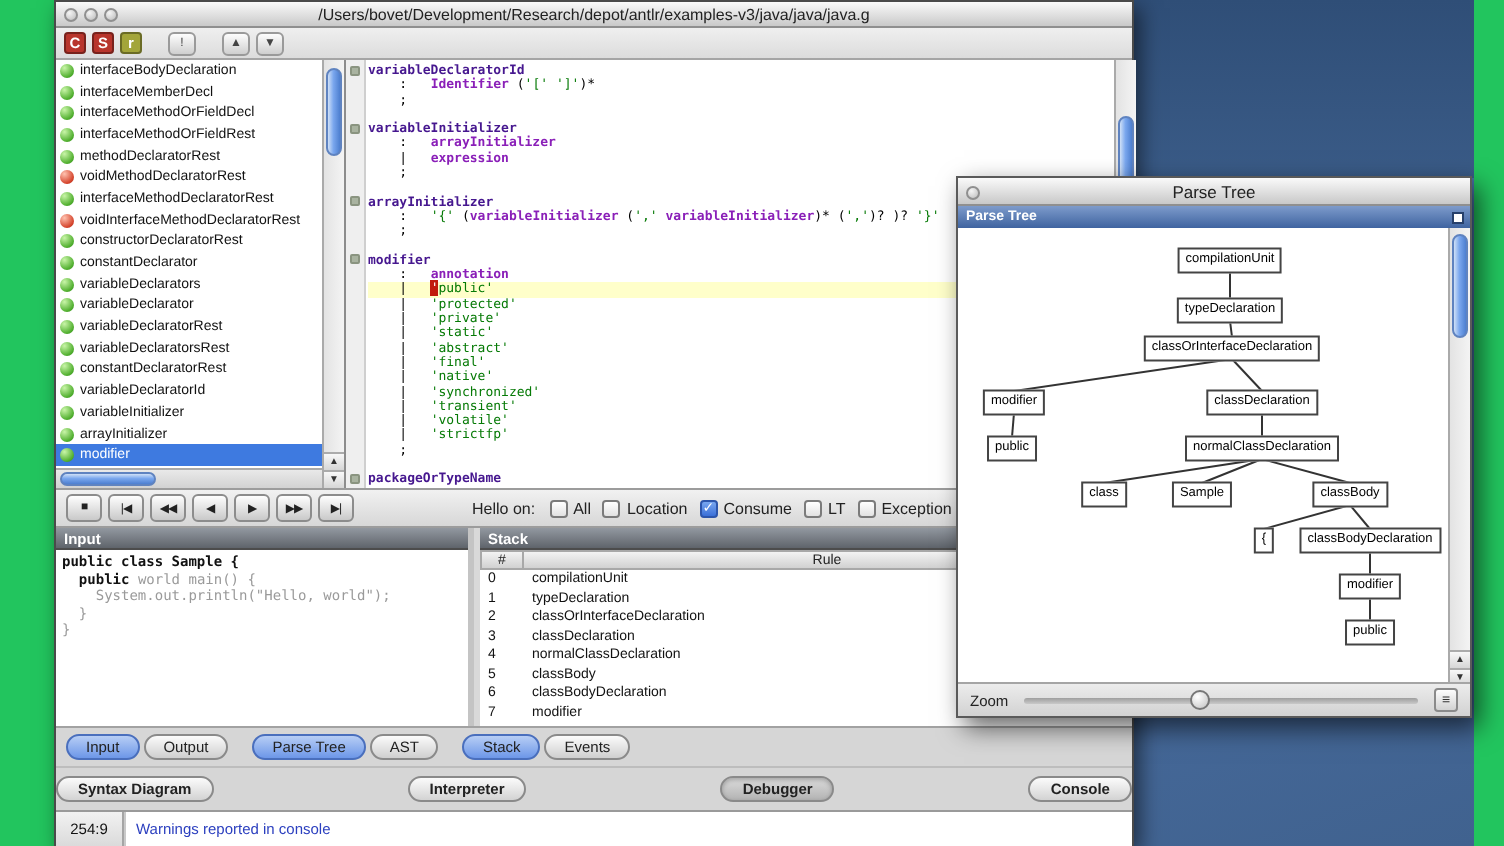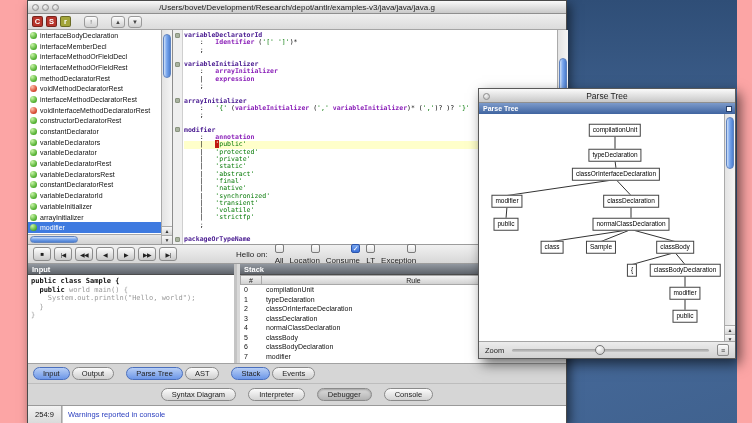--- a/index.html
+++ b/index.html
@@ -1,18 +1,18 @@
 <!DOCTYPE html>
 <html><head>
 <meta charset="utf-8">
 <style>
   * { margin:0; padding:0; box-sizing:border-box; }
   html,body { width:752px; height:423px; overflow:hidden; background:#000;
     font-family:"Liberation Sans", sans-serif; }
-  .stage { position:relative; width:752px; height:423px; background:#fca5a5; overflow:hidden; }
+  .stage { position:relative; width:752px; height:423px; background:#22c55e; overflow:hidden; }
 
   
   .desktop { position:absolute; left:27px; top:0; width:710px; height:423px;
     background:linear-gradient(160deg,#5b7fb4 0%,#4d72a8 45%,#40628f 100%); }
   .desktop-dark { position:absolute; left:540px; top:0; width:197px; height:89px;
     background:linear-gradient(#2f4e77,#3a5b87); }
 
   
   .mw { position:absolute; left:27px; top:0; width:540px; height:423px; background:#d9d9d9;
     border:1px solid #4a4a4a; box-shadow:3px 4px 10px rgba(0,0,0,.55); z-index:2; }
@@ -71,21 +71,21 @@
   .tok-c { background:#c11b0e; color:#fff; }
 
   
   .debugbar { position:absolute; left:0; top:243px; right:0; height:20px;
     background:linear-gradient(#f1f1f1,#d7d7d7); border-top:1px solid #9c9c9c; border-bottom:1px solid #9c9c9c;
     display:flex; align-items:center; padding:0 5px; gap:3px; }
   .dbg-btn { min-width:18px; height:14px; padding:0 2px; border:1px solid #8c8c8c; border-radius:3px;
     background:linear-gradient(#fefefe,#c9c9c9); font-size:6px; color:#222;
     display:flex; align-items:center; justify-content:center; letter-spacing:-0.5px; }
   .break-label { font-size:8px; color:#222; margin-left:56px; margin-right:4px; }
-  .cb-wrap { display:flex; align-items:flex-end; gap:3px; margin-right:6px;flex-direction:column; }
+  .cb-wrap { display:flex; align-items:center; gap:3px; margin-right:6px; }
   .cb { width:9px; height:9px; border:1px solid #7b7b7b; border-radius:2px;
     background:linear-gradient(#ffffff,#e2e2e2); font-size:7px; line-height:8px; text-align:center; color:#fff; }
   .cb.on { background:linear-gradient(#79a7f0,#3a6fd8); border-color:#2c55ab; }
   .cb-label { font-size:8px; color:#222; }
 
   
   .panels { position:absolute; left:0; top:263px; right:0; height:99px; background:#d9d9d9; }
   .panel-head { height:11px; background:linear-gradient(#9298a0,#5f646b); color:#fff;
     font-size:7.5px; font-weight:bold; line-height:11px; padding-left:4px;
     border-bottom:1px solid #4c4c4c; }
@@ -106,21 +106,21 @@
   .st-rule { flex:1; padding-left:4px; font-size:7px; color:#111; }
 
   
   .panel-tabs { position:absolute; left:0; top:362px; right:0; height:20px; background:#d6d6d6;
     border-top:1px solid #a2a2a2; display:flex; align-items:center; padding:0 5px; gap:2px; }
   .ptab { height:13px; padding:0 9px; border:1px solid #8a8a8a; border-radius:7px;
     background:linear-gradient(#fbfbfb,#cfcfcf); font-size:7.5px; line-height:11px; color:#222; }
   .ptab.active { background:linear-gradient(#b7cef5,#6d97e8); border-color:#4a6fbd; }
   .ptab.gap { margin-left:10px; }
   .view-tabs { position:absolute; left:0; top:382px; right:0; height:22px; background:#d6d6d6;
-    display:flex; align-items:center; justify-content:center; gap:12px; border-top:1px solid #bdbdbd; }
+    display:flex; align-items:center; justify-content:space-between; gap:12px; border-top:1px solid #bdbdbd;font-weight:bold; }
   .vtab { height:13px; padding:0 10px; border:1px solid #8a8a8a; border-radius:7px;
     background:linear-gradient(#fbfbfb,#d3d3d3); font-size:7.5px; line-height:11px; color:#222; }
   .vtab.active { background:linear-gradient(#dcdcdc,#b3b3b3); box-shadow:inset 0 1px 2px rgba(0,0,0,.25); }
 
   
   .statusbar { position:absolute; left:0; top:404px; right:0; height:19px;
     background:linear-gradient(#f2f2f2,#d9d9d9); border-top:1px solid #9a9a9a;
     display:flex; align-items:stretch; font-size:7.5px; color:#111; }
   .sb-rules { width:104px; padding:0 5px; line-height:18px; border-right:1px solid #a5a5a5; }
   .sb-caret { width:34px; text-align:center; line-height:18px; border-right:1px solid #a5a5a5; }

